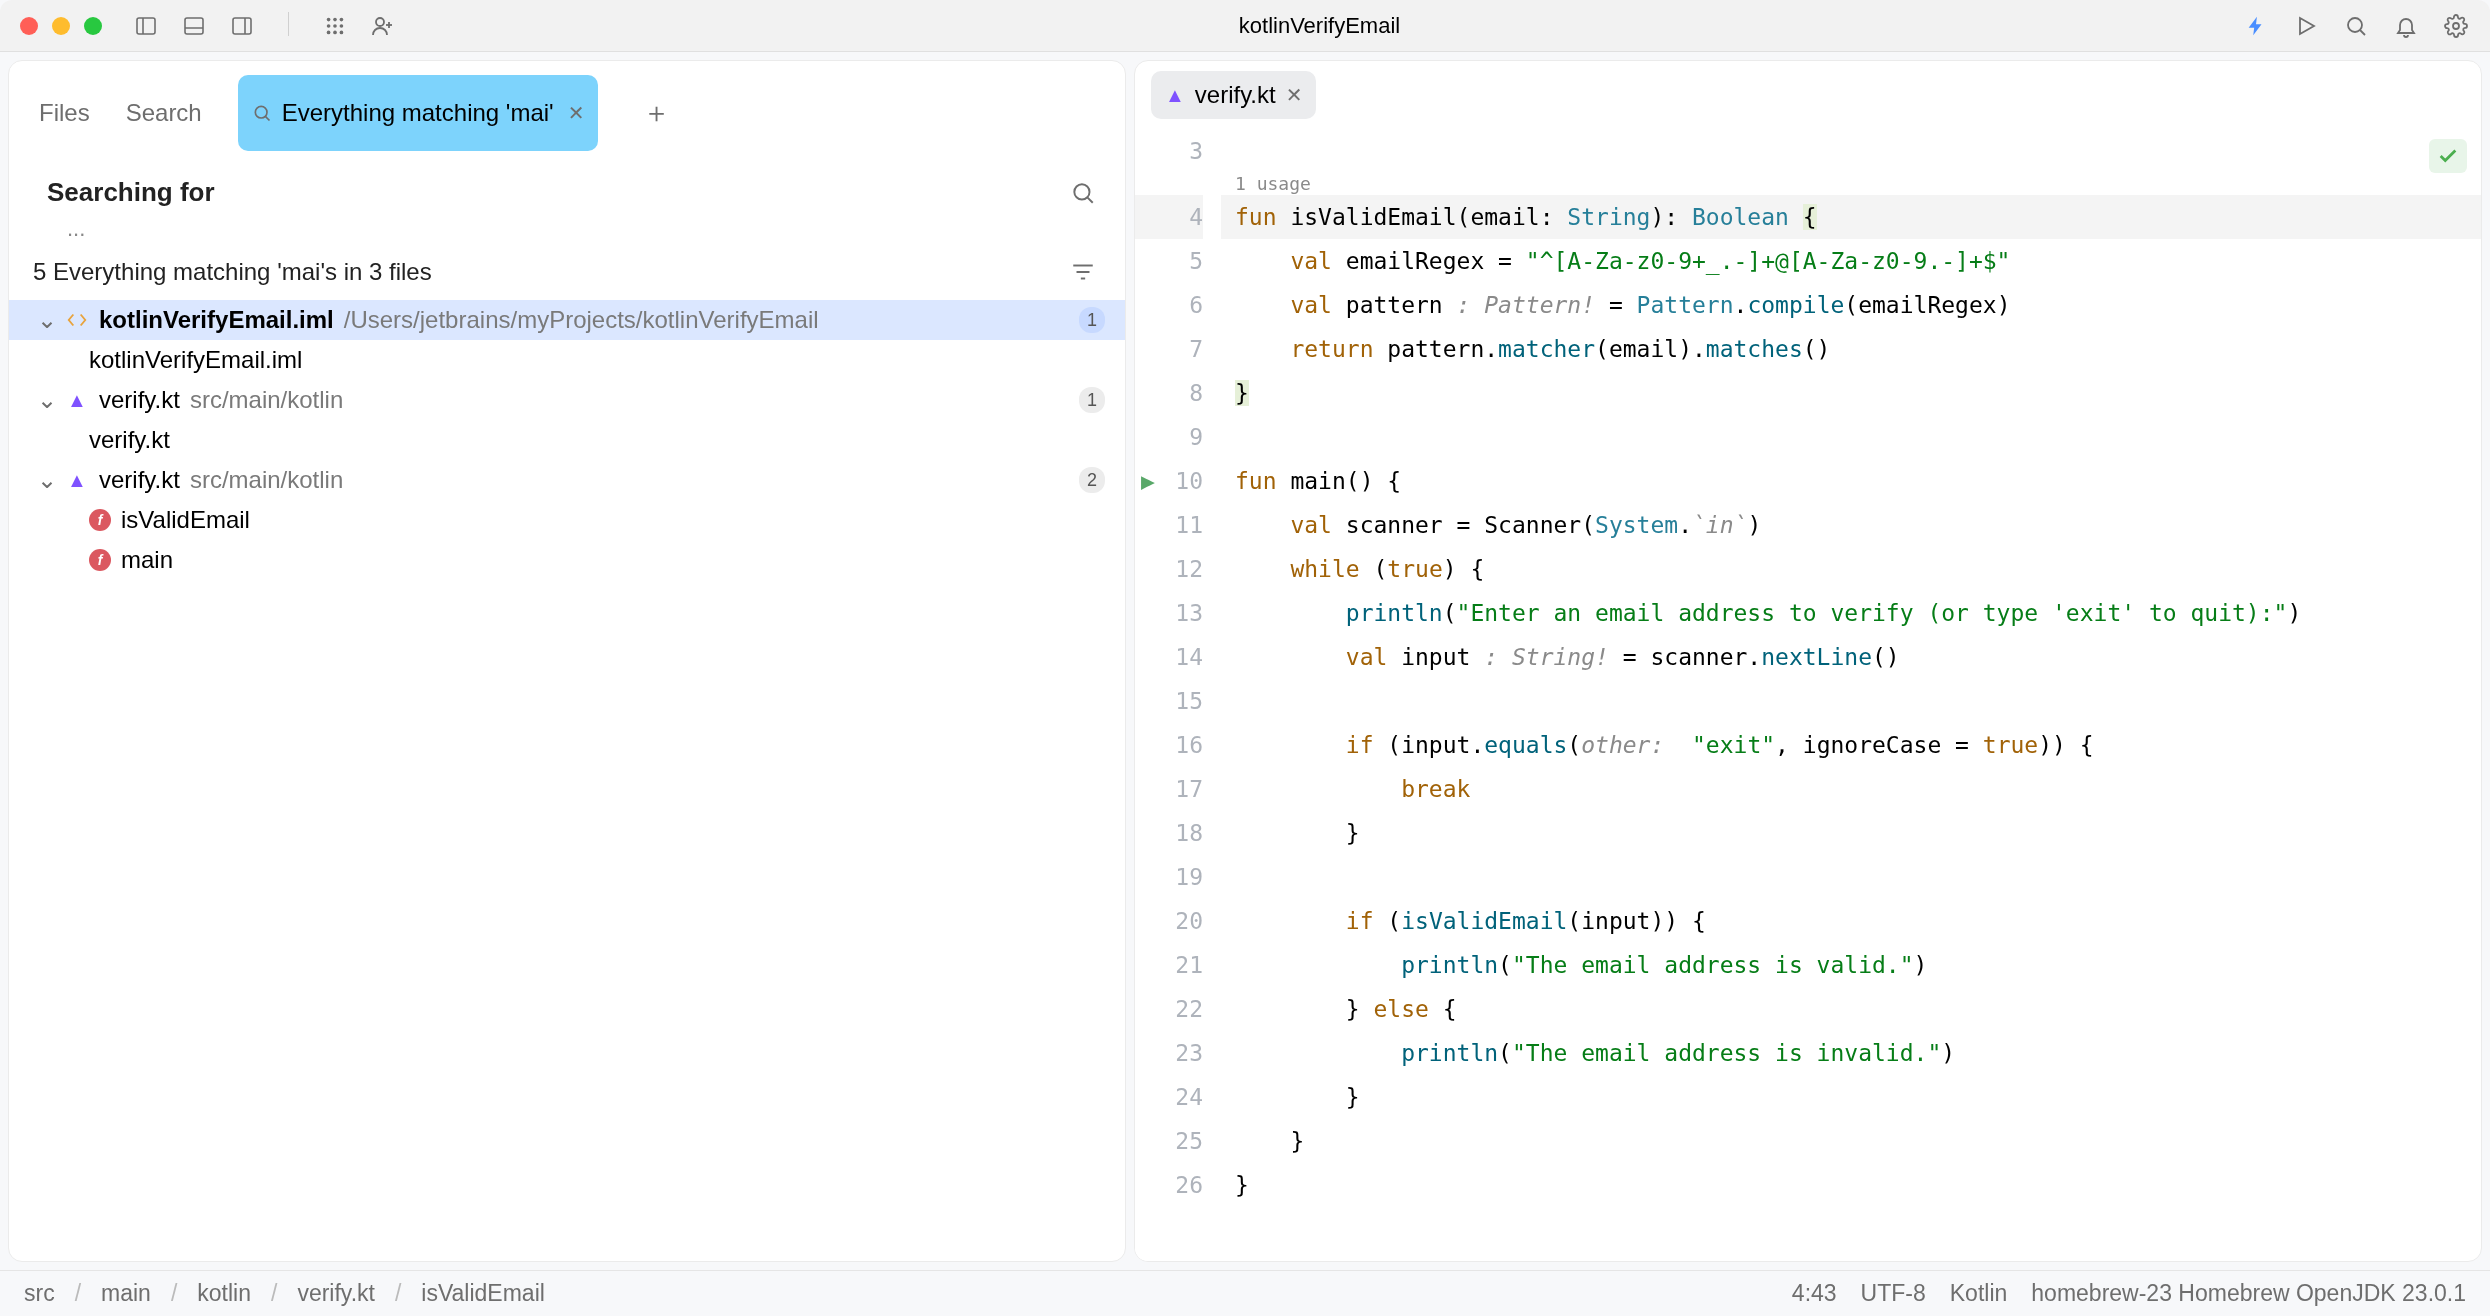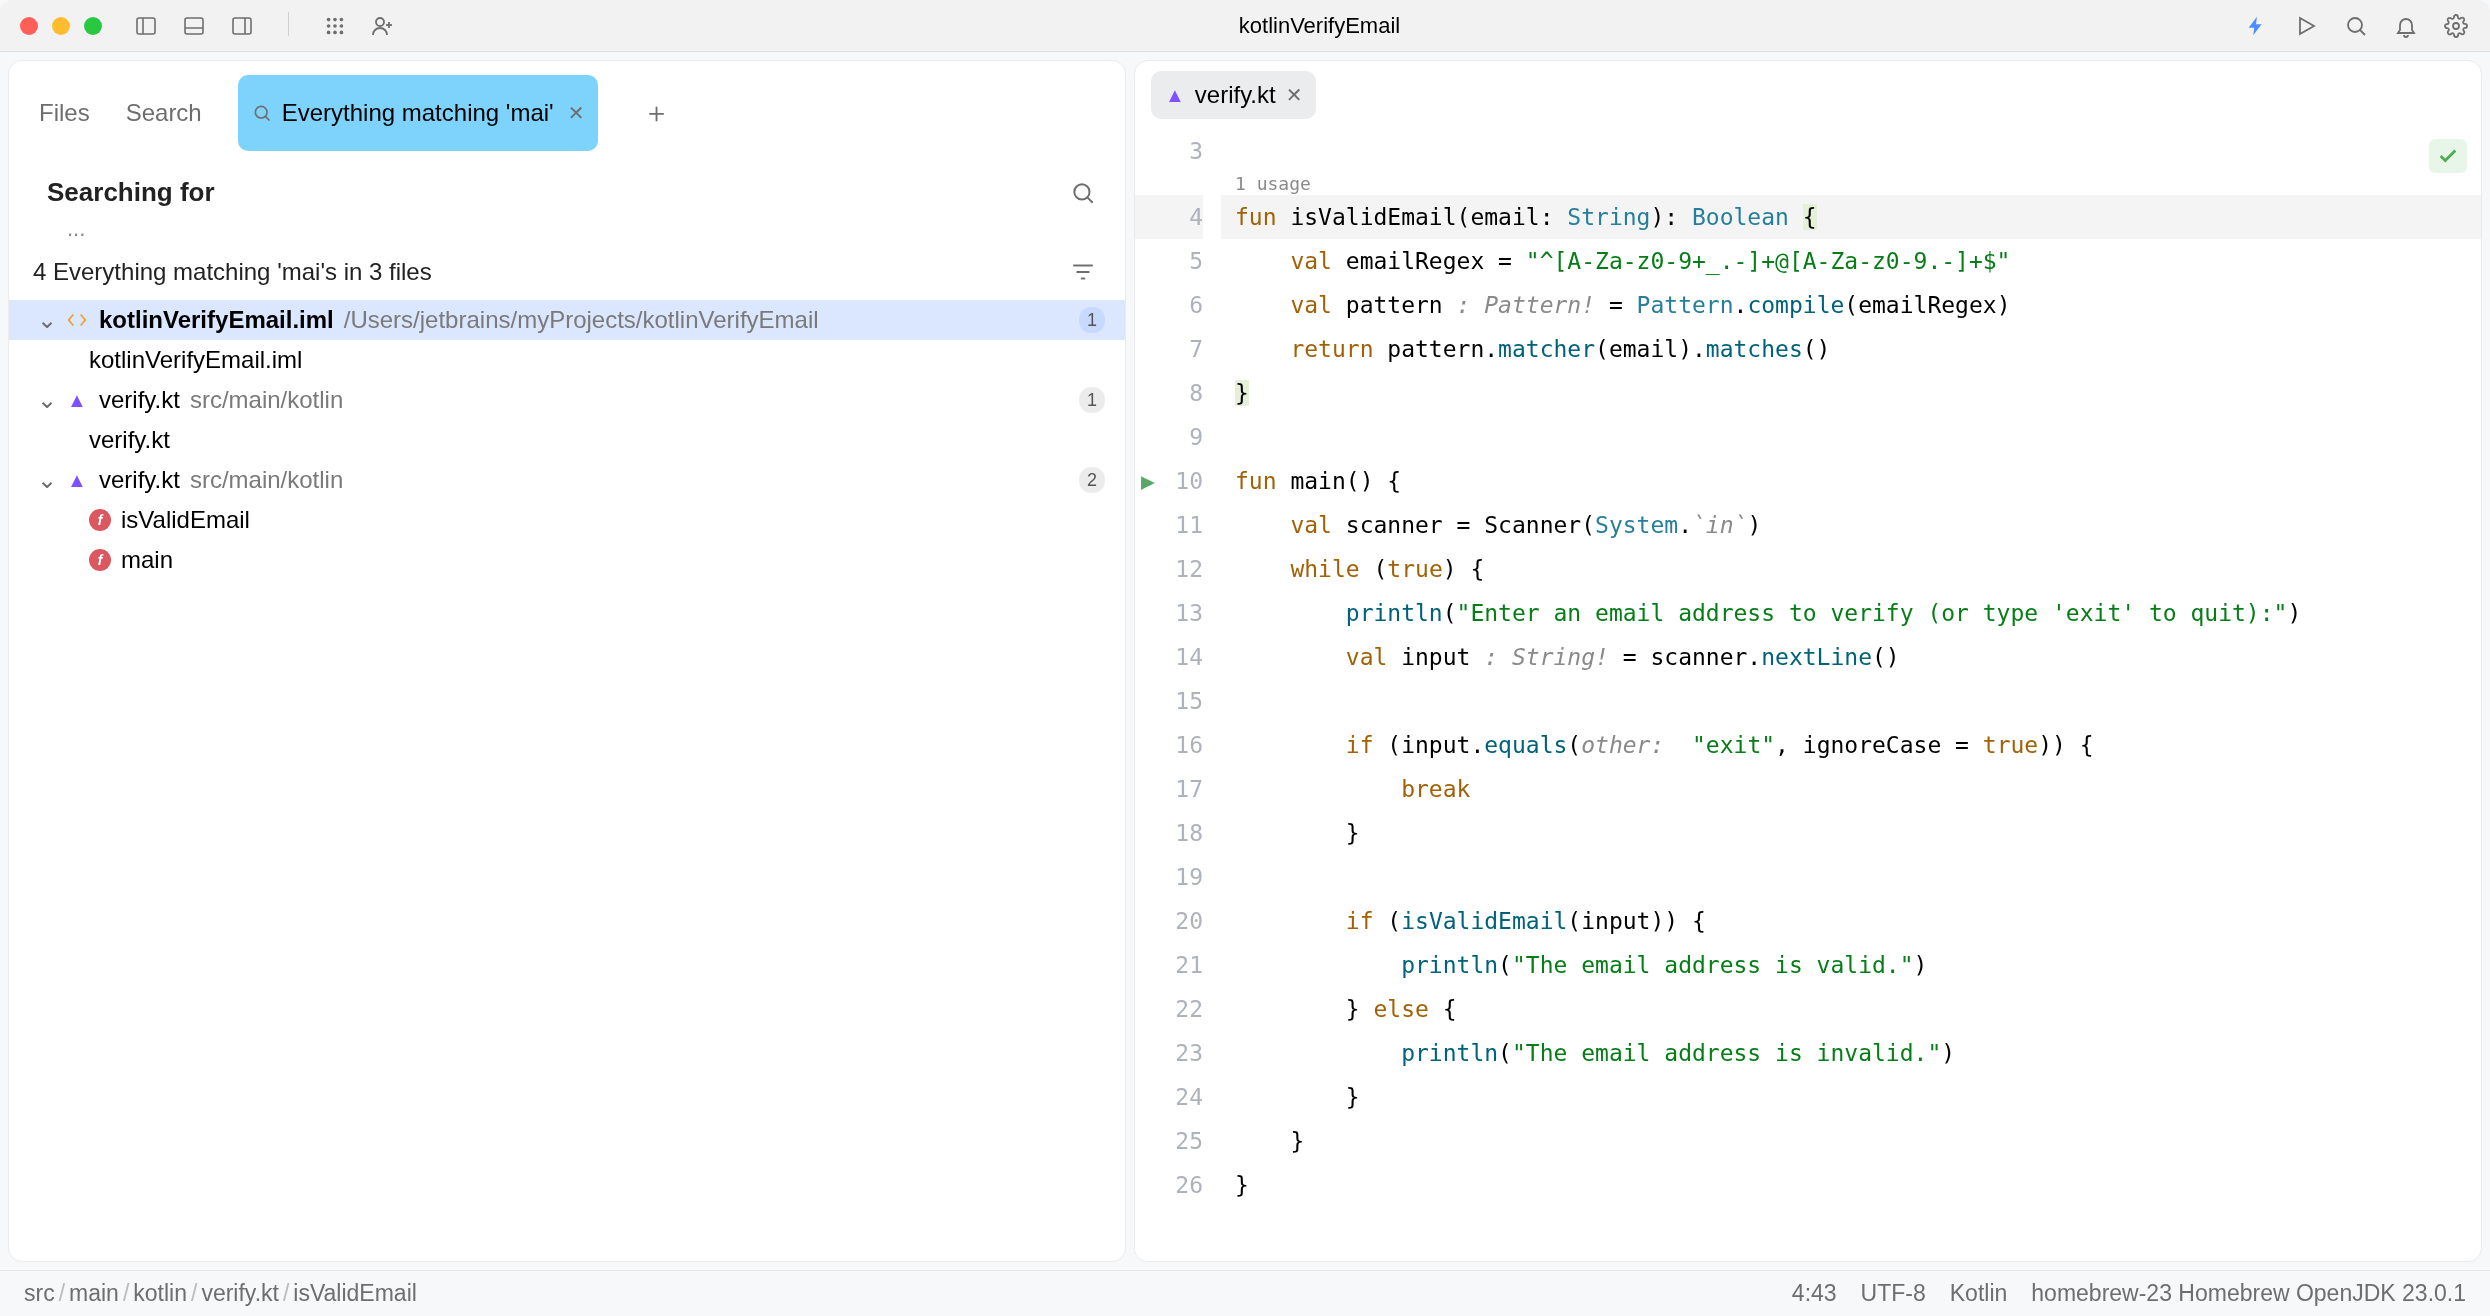--- a/index.html
+++ b/index.html
@@ -199,21 +199,21 @@
       display: flex;
       align-items: center;
       padding: 0 24px;
       font-size: 23px;
       color: #6e6e6e;
       background: #f7f8fa;
       border-top: 1px solid #e5e5e5;
       justify-content: space-between;
       flex-shrink: 0;
     }
-    .breadcrumb { display: flex; gap: 4px; align-items: flex-end; }
+    .breadcrumb { display: flex; gap: 20px; align-items: flex-end; }
     .breadcrumb .sep { color: #bbb; }
     .status-right { display: flex; gap: 24px; }
     svg { display: block; }
   </style>
 </head>
 <body>
 
 <div class="window">
 
   <div class="titlebar">
@@ -318,21 +318,21 @@
         <span class="search-header-text">Searching for</span>
         <div class="icon-btn">
           <svg width="26" height="26" viewBox="0 0 24 24" fill="none" stroke="#6e6e6e" stroke-width="1.8">
               <circle cx="11" cy="11" r="7"></circle>
               <line x1="21" y1="21" x2="16" y2="16"></line>
             </svg>
         </div>
       </div>
       <div class="search-dots">...</div>
       <div class="search-summary">
-        <span>4 Everything matching 'mai's in 3 files</span>
+        <span>5 Everything matching 'mai's in 3 files</span>
         <div class="icon-btn">
           <svg width="26" height="26" viewBox="0 0 24 24" fill="none" stroke="#6e6e6e" stroke-width="1.8">
               <line x1="3" y1="6" x2="21" y2="6"></line>
               <line x1="6" y1="12" x2="18" y2="12"></line>
               <line x1="10" y1="18" x2="14" y2="18"></line>
             </svg>
         </div>
       </div>
 
       <div class="tree" id="tree">

